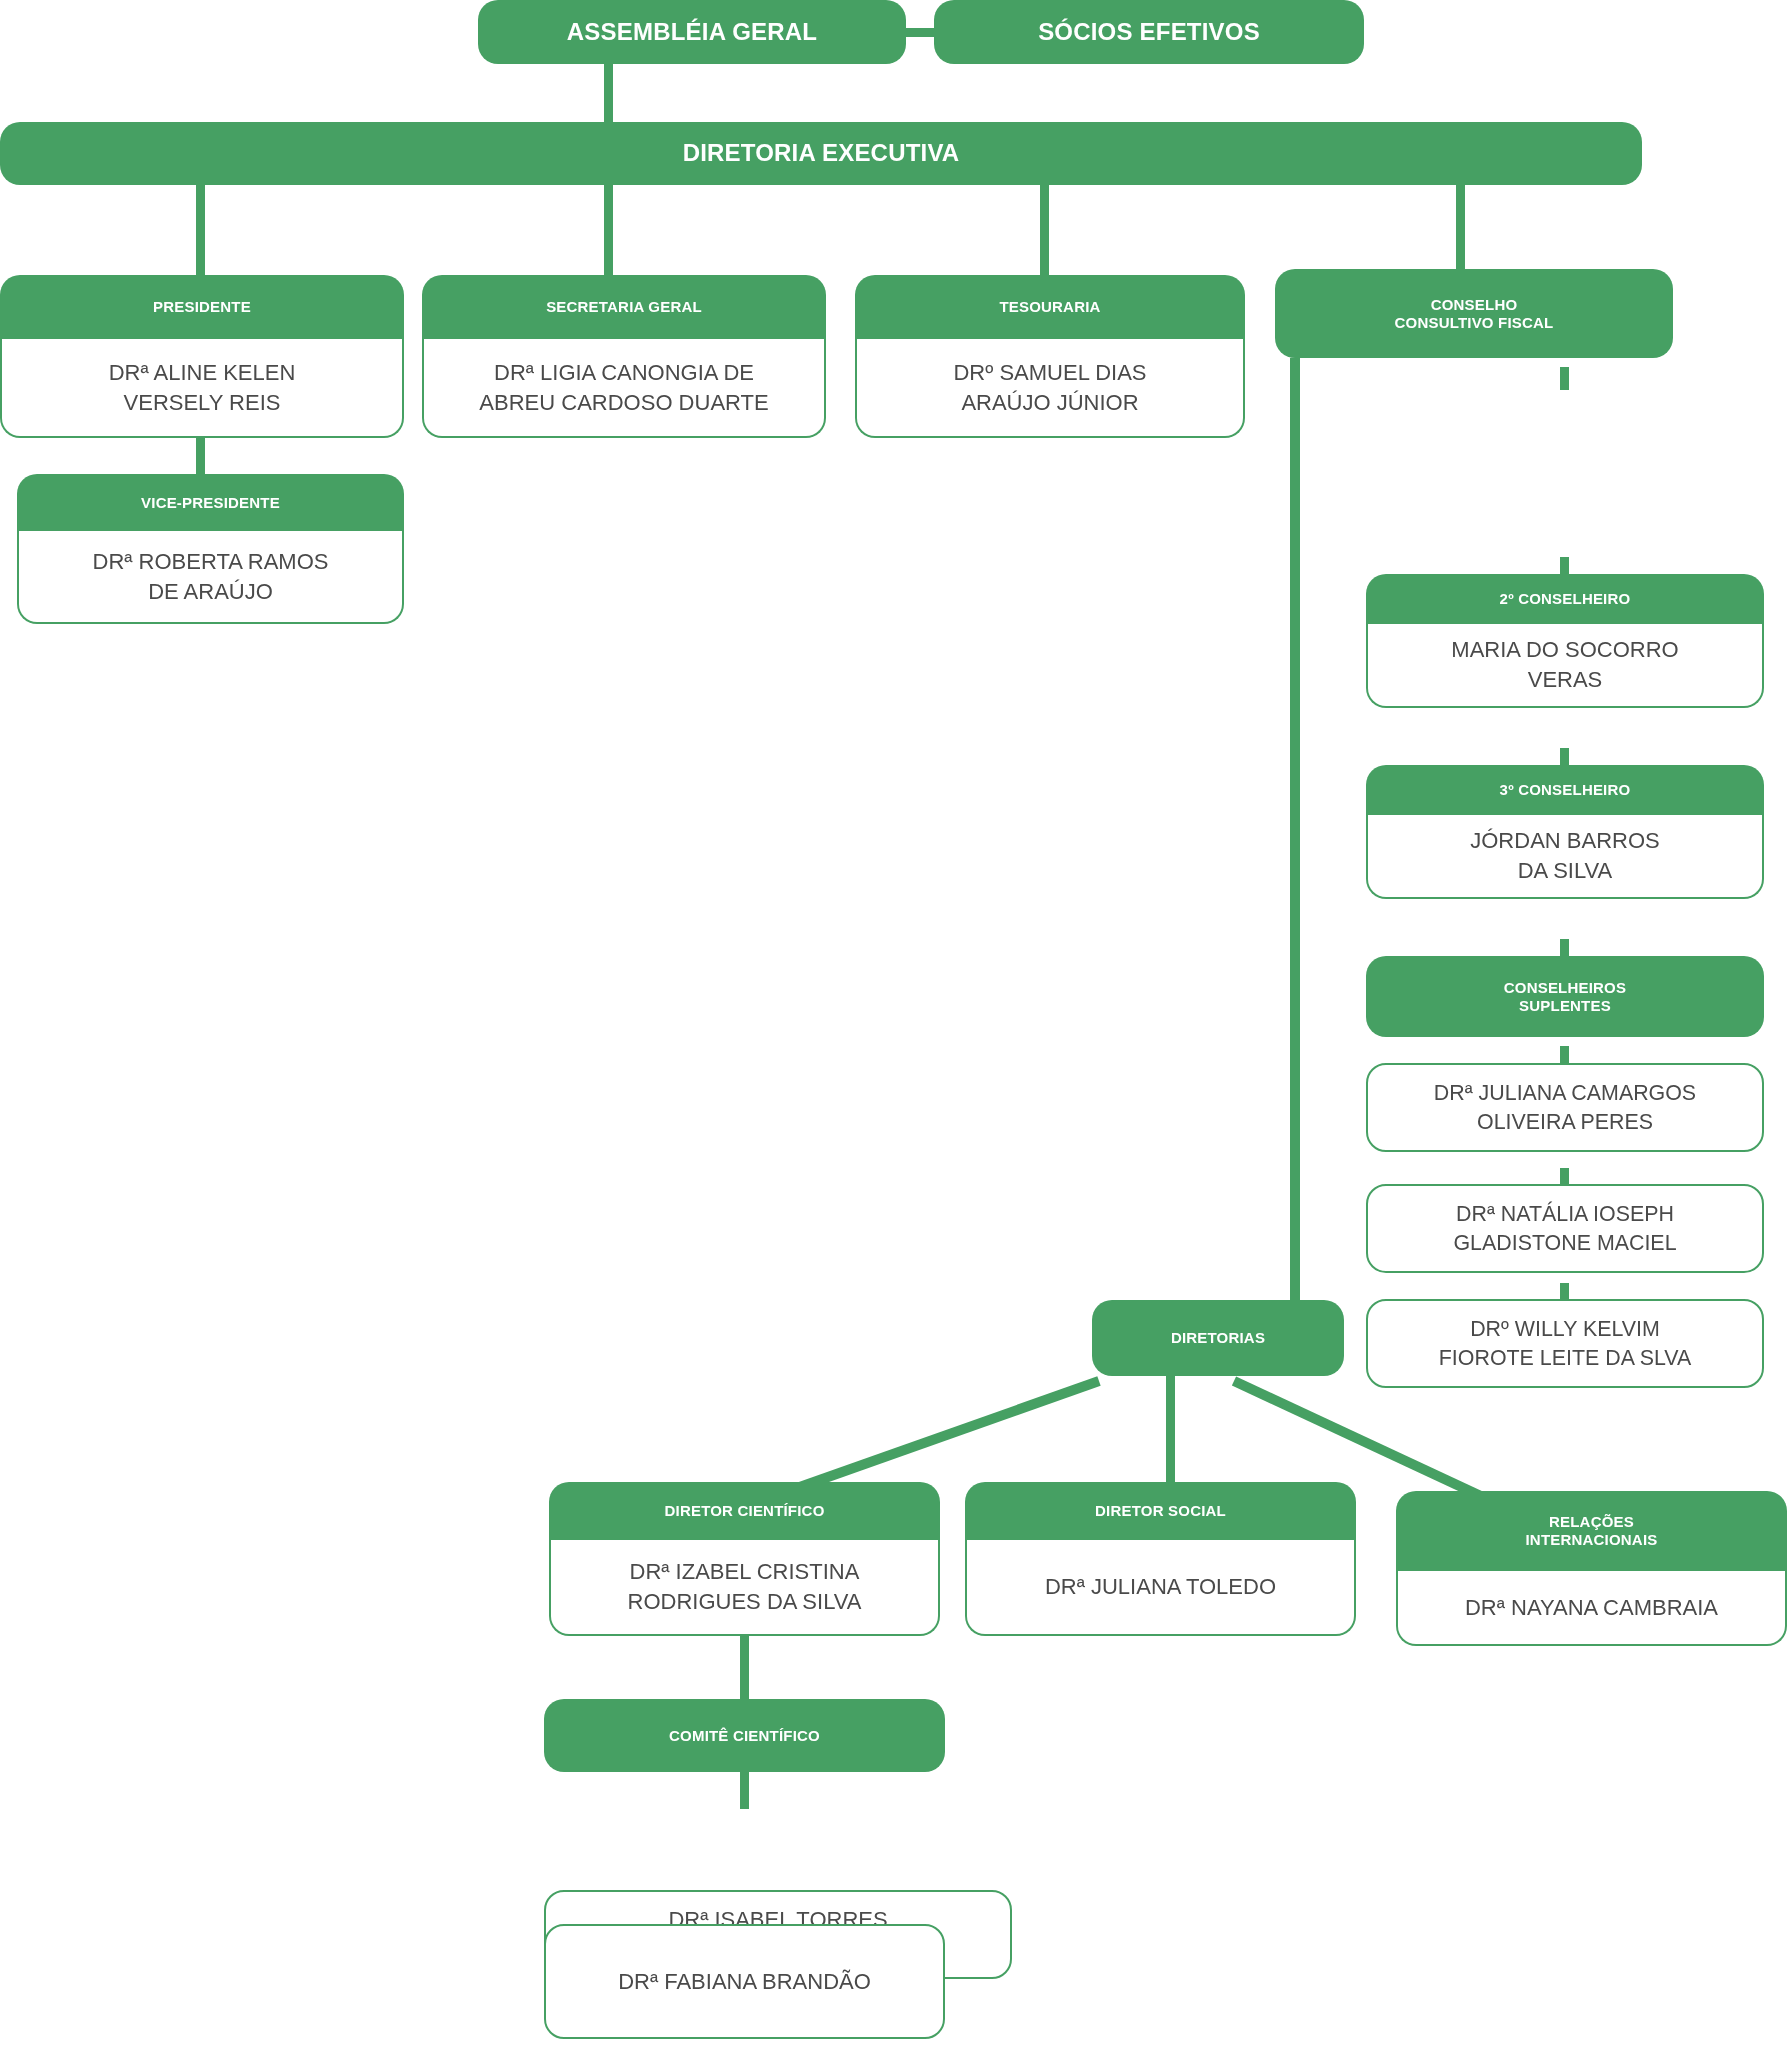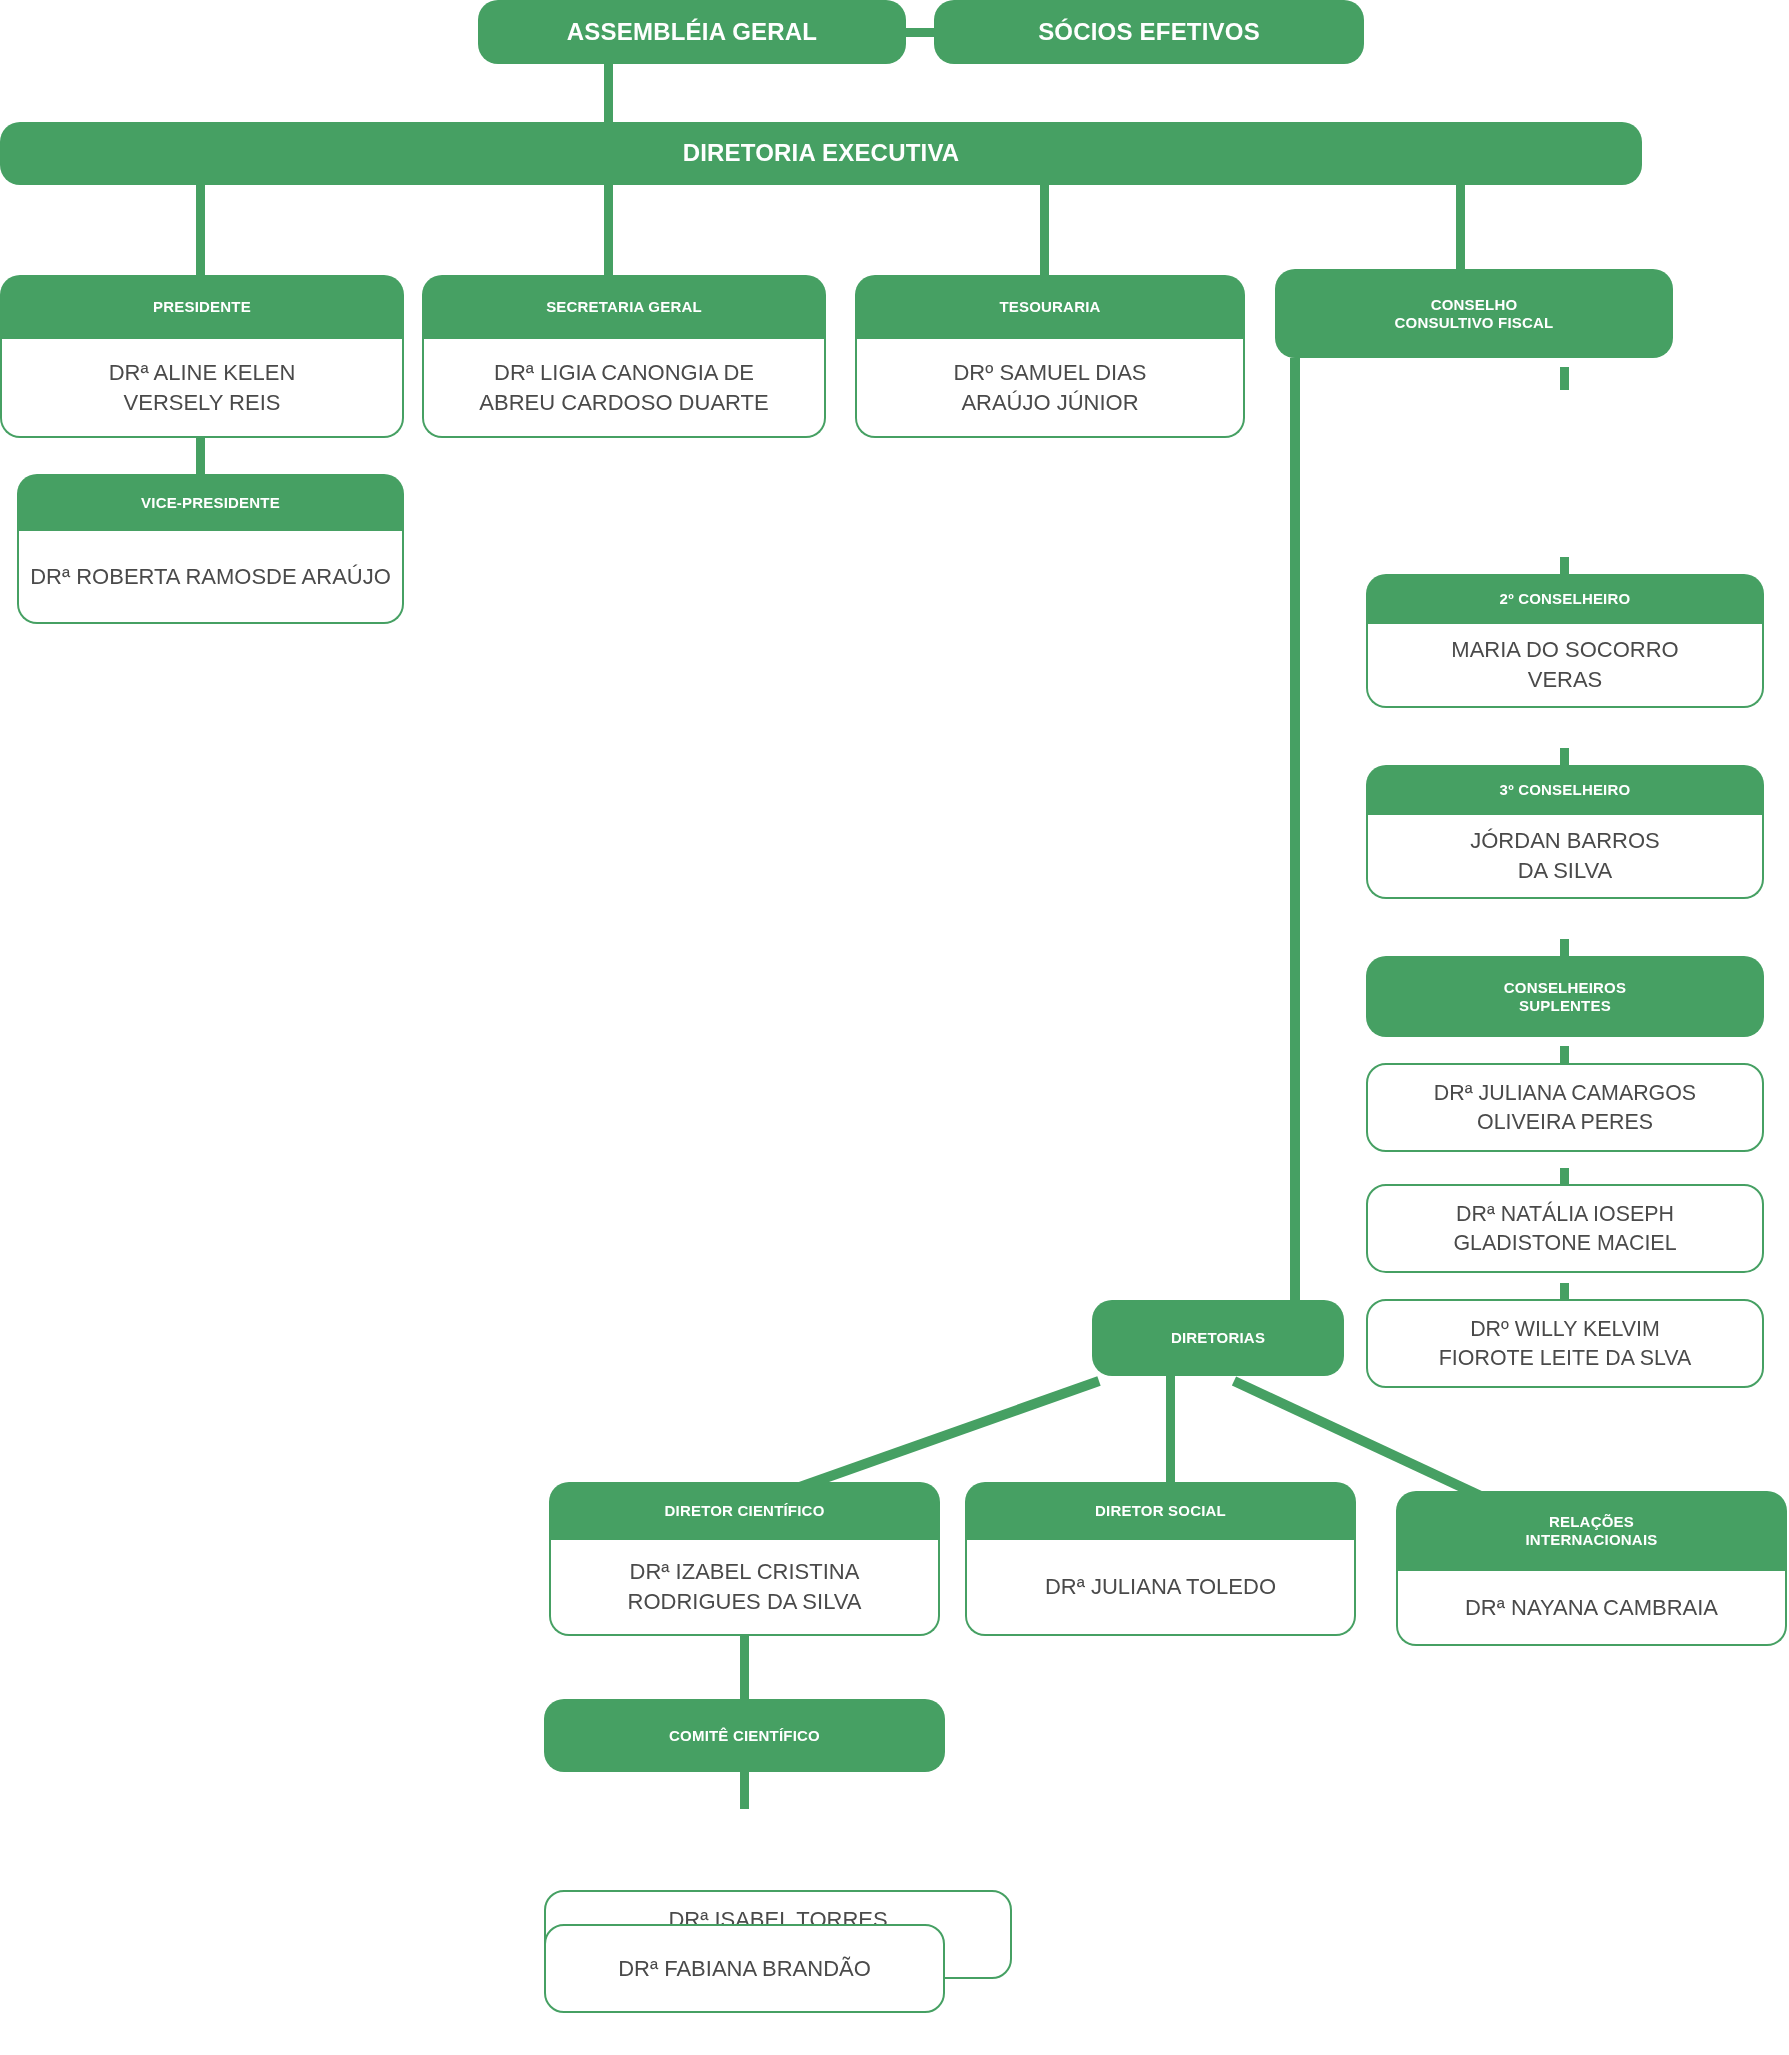--- a/index.html
+++ b/index.html
@@ -166,21 +166,21 @@
 
   <div class="node solo" style="left:1275px; top:269px; width:398px;">
     <div class="hdr fs-hdr" style="height:89px; flex-direction:column;">
       <span>CONSELHO</span>
       <span>CONSULTIVO FISCAL</span>
     </div>
   </div>
 
   <div class="node combo" style="left:17px; top:474px; width:387px;">
     <div class="hdr fs-hdr" style="height:57px;">VICE-PRESIDENTE</div>
-    <div class="bdy" style="height:93px; flex-direction:row;">
+    <div class="bdy" style="height:93px; flex-direction:column;">
       <span class="fs-bdy">DRª ROBERTA RAMOS</span>
       <span class="fs-bdy">DE ARAÚJO</span>
     </div>
   </div>
 
 
   <div class="node combo" style="left:1366px; top:574px; width:398px;">
     <div class="hdr fs-hdr" style="height:50px;">2º CONSELHEIRO</div>
     <div class="bdy" style="height:84px; flex-direction:column;">
       <span class="fs-bdy">MARIA DO SOCORRO</span>
@@ -258,19 +258,19 @@
   </div>
 
   <div class="node plain" style="left:544px; top:1890px; width:468px;">
     <div class="bdy" style="height:89px; flex-direction:column;">
       <span class="fs-bdy">DRª ISABEL TORRES</span>
       <span class="fs-bdy">GOMES DA SILVA</span>
     </div>
   </div>
 
   <div class="node plain" style="left:544px; top:1924px; width:401px;">
-    <div class="bdy" style="height:89px; flex-direction:column;">
+    <div class="bdy" style="height:115px; flex-direction:column;">
       <span class="fs-bdy">DRª FABIANA BRANDÃO</span>
     </div>
   </div>
 
 </div>
 
 
 </body></html>

